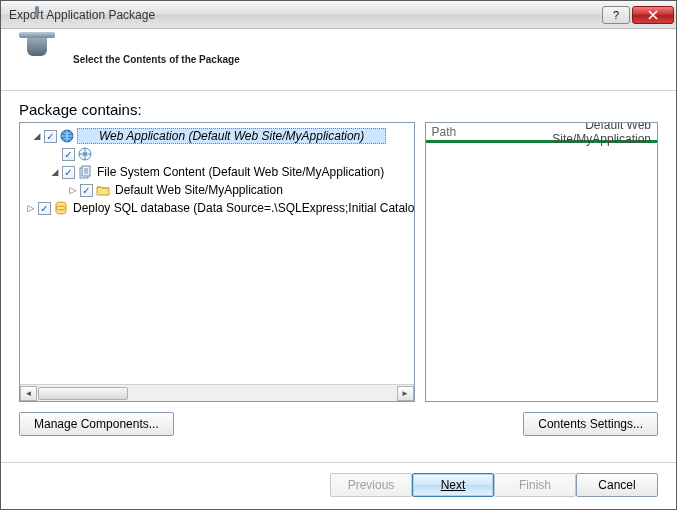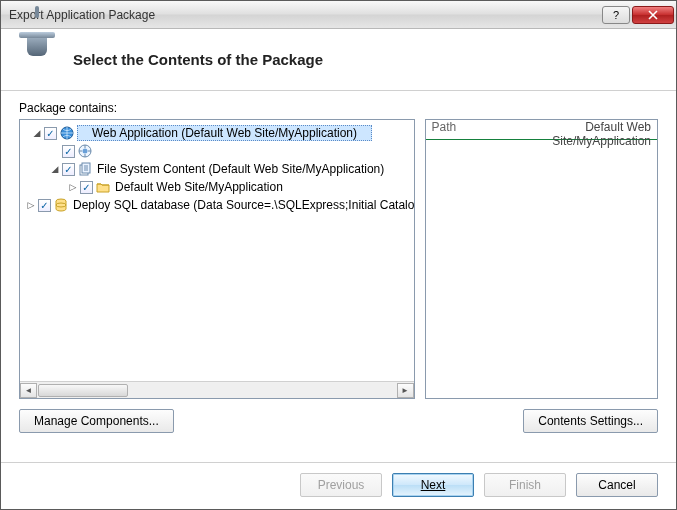--- a/index.html
+++ b/index.html
@@ -52,41 +52,41 @@
   .header {
     height: 62px;
     background: #fff;
     display: flex;
     align-items: center;
     padding: 0 18px;
     border-bottom: 1px solid #d0d0d0;
     gap: 18px;
   }
   .header h1 {
-    font-size: 15px;
+    font-size: 10px;
     font-weight: bold;
     color: #222;
     margin: 0;
   }
   .wiz-icon {
     width: 36px; height: 40px;
     position: relative;
     flex-shrink: 0;
   }
   .wiz-icon .clamp-top { width:36px; height:6px; background:linear-gradient(#bcd, #789); border-radius:2px; margin-top:14px;}
   .wiz-icon .clamp-body{ width:20px; height:18px; background:linear-gradient(#9ab,#567); margin:0 auto; border-radius:0 0 6px 6px;}
   .wiz-icon .bolt{ width:4px;height:12px;background:#789;margin:-34px auto 0;border-radius:2px;}
   .content {
     flex: 1;
     padding: 10px 18px 6px 18px;
     background: #fff;
     display: flex;
     flex-direction: column;
   }
-  .section-label { font-size: 12px; color: #000; margin-bottom: 4px; }
+  .section-label { font-size: 15px; color: #000; margin-bottom: 4px; }
   .panes {
     display: flex;
     gap: 10px;
     height: 280px;
   }
   .tree-pane, .detail-pane {
     border: 1px solid #8a9aad;
     background: #fff;
     position: relative;
     overflow: hidden;
@@ -108,31 +108,31 @@
     font-size: 9px; color:#555; cursor:pointer; flex-shrink:0;
   }
   .spacer { width:10px; display:inline-block; flex-shrink:0;}
   .chk {
     width:13px; height:13px; border:1px solid #8a9aad; background:linear-gradient(#fff,#eef);
     display:inline-flex; align-items:center; justify-content:center; font-size:10px; color:#0a64a4;
     flex-shrink:0; cursor:pointer;
   }
   .ico { width:16px; height:16px; display:inline-flex; align-items:center; justify-content:center; font-size:12px; flex-shrink:0;}
   .lbl { padding: 0 2px; }
-  .lbl.selected { background:#cde6ff; border:1px dotted #5a8ac6; padding:0 14px;}
+  .lbl.selected { background:#cde6ff; border:1px dotted #5a8ac6; padding:0 21px;font-style:italic;}
   .hscroll {
     height: 17px; border-top:1px solid #d0d0d0; background:#f0f0f0;
     display:flex; align-items:center;
   }
   .hscroll .arrow { width:17px;height:15px;border:1px solid #b0b0b0;background:linear-gradient(#fdfdfd,#e4e4e4);display:flex;align-items:center;justify-content:center;font-size:8px;color:#555;cursor:pointer;}
   .hscroll .track { flex:1; height:15px; background:#efefef; position:relative;}
   .hscroll .thumb { position:absolute; left:0; top:0; height:13px; width:90px; margin:1px; background:linear-gradient(#f8f8f8,#d8d8d8); border:1px solid #b0b0b0; border-radius:2px;cursor:pointer;}
   .detail-head {
-    height: 20px; display:flex; padding: 0 6px;
-    border-bottom: 1px solid #15803d; color:#666;
+    height: 20px; display:flex; align-items:center; padding: 0 6px;
+    border-bottom: 3px solid #15803d; color:#666;
   }
   .detail-head .k { width:58px; }
   .detail-head .v { flex:1; text-align:right; color:#444;}
   .btn-row { display:flex; margin-top:10px; }
   .btn {
     height: 24px; padding: 0 14px;
     border: 1px solid #8a9aad;
     background: linear-gradient(#fdfdfd,#e9e9e9);
     border-radius: 2px;
     font-size: 12px;
@@ -145,21 +145,21 @@
   }
   .btn.default {
     border: 1px solid #3c7fb1;
     box-shadow: 0 0 0 1px #a7d2f0 inset;
     background: linear-gradient(#f2faff,#cfe8fb 48%,#bcdff7 52%,#e6f4fd);
     text-decoration: underline;
   }
   .footer {
     border-top: 1px solid #d0d0d0;
     padding: 10px 18px 12px 0;
-    display:flex; justify-content:flex-end; gap:10px;
+    display:flex; justify-content:flex-end; 
     background:#fff;
   }
   .footer .btn { width: 82px; justify-content:center; }
   svg { display:block; }
 </style>
 </head>
 <body>
 
 <div class="window">
 

